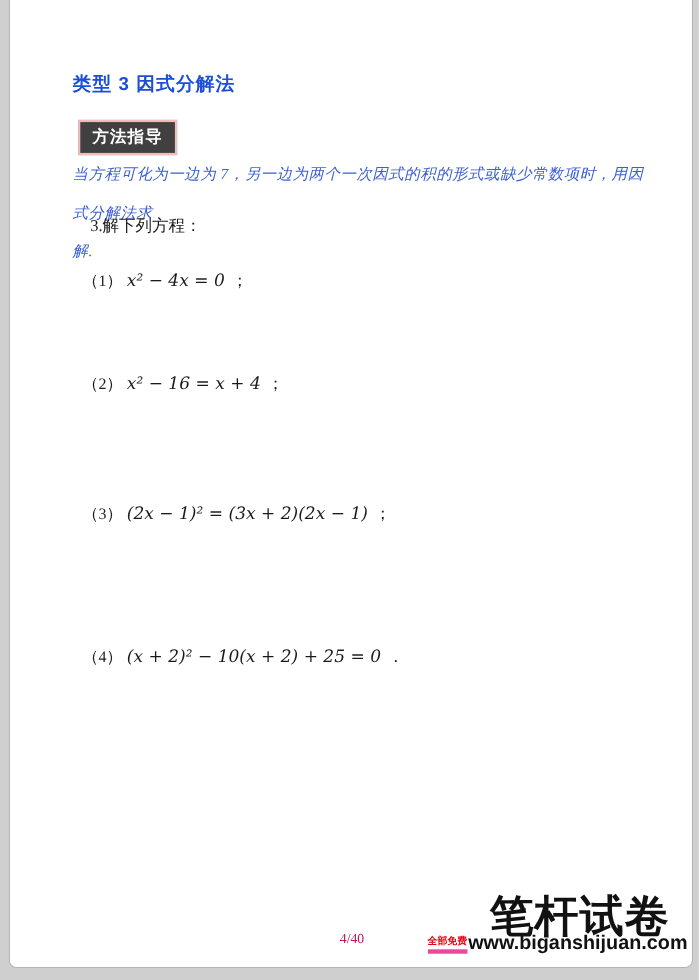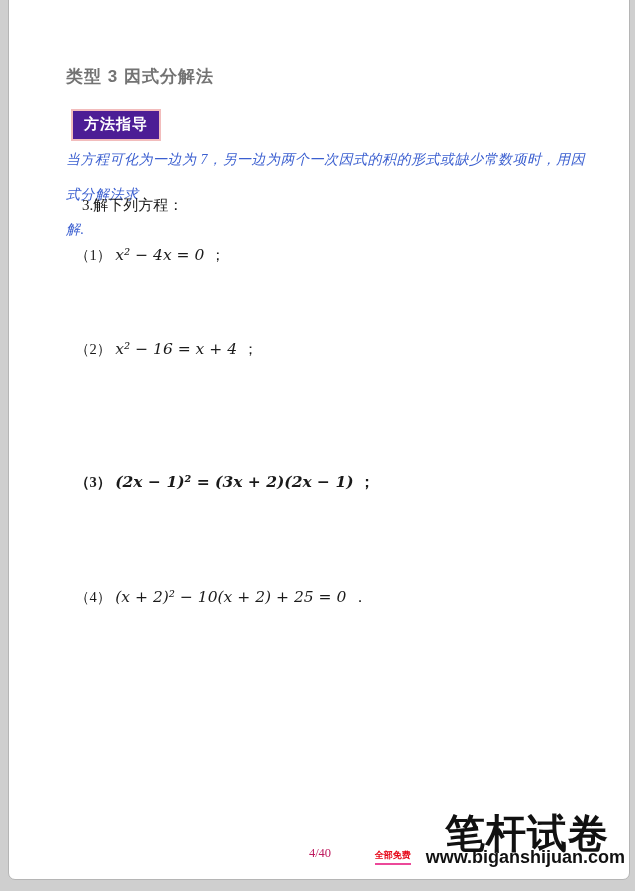--- a/index.html
+++ b/index.html
@@ -22,26 +22,26 @@
     border: 1px solid #b5b5b5;
     border-radius: 0 0 7px 7px;
   }
   .section-title {
     position: absolute;
     left: 57px; top: 74px;
     font-family: "Liberation Sans", "DejaVu Sans", sans-serif;
     font-weight: bold;
     font-size: 17px;
     letter-spacing: 1px;
-    color: #737373;
+    color: #1d4ed8;
   }
   .method-badge {
     position: absolute;
     left: 62px; top: 118px;
-    background: #4c1d95;
+    background: #404040;
     border: 2px solid #f2bcbc;
     color: #ffffff;
     font-family: "Liberation Sans", "DejaVu Sans", sans-serif;
     font-weight: bold;
     font-size: 15px;
     padding: 4px 11px 5px 11px;
     letter-spacing: 1px;
   }
   .method-note {
     position: absolute;
@@ -69,21 +69,21 @@
   .equation .eq-label { font-size: 14.5px; font-style: normal; }
   .equation .eq-math {
     font-family: "DejaVu Serif", "Liberation Serif", serif;
     font-style: italic;
     font-size: 15.5px;
     margin-left: 4px;
   }
   .equation .eq-punct { margin-left: 6px; font-style: normal; }
   .eq-1 { top: 227px; margin-top: 28px; }
   .eq-2 { top: 349px; }
-  .eq-3 { top: 481px; font-weight: bold; }
+  .eq-3 { top: 467px; }
   .eq-4 { top: 597px; }
   .page-number {
     position: absolute;
     left: 0; top: 855px;
     width: 622px;
     text-align: center;
     font-size: 12.5px;
     color: #be185d;
   }
   .watermark {
@@ -104,23 +104,23 @@
     margin-top: -6px;
     white-space: nowrap;
   }
   .wm-tagline {
     display: inline-block;
     vertical-align: 5px;
     font-family: "DejaVu Sans", sans-serif;
     font-weight: bold;
     font-size: 9px;
     color: #e60012;
-    border-bottom: 2px solid #ec4899;
+    border-bottom: 4px solid #ec4899;
     padding-bottom: 1px;
-    margin-right: 15px;
+    margin-right: 1px;
   }
   .wm-url {
     font-family: Liberation Sans, sans-serif;
     font-weight: bold;
     font-size: 18px;
     color: #111111;
   }
 </style>
 </head>
 <body>

